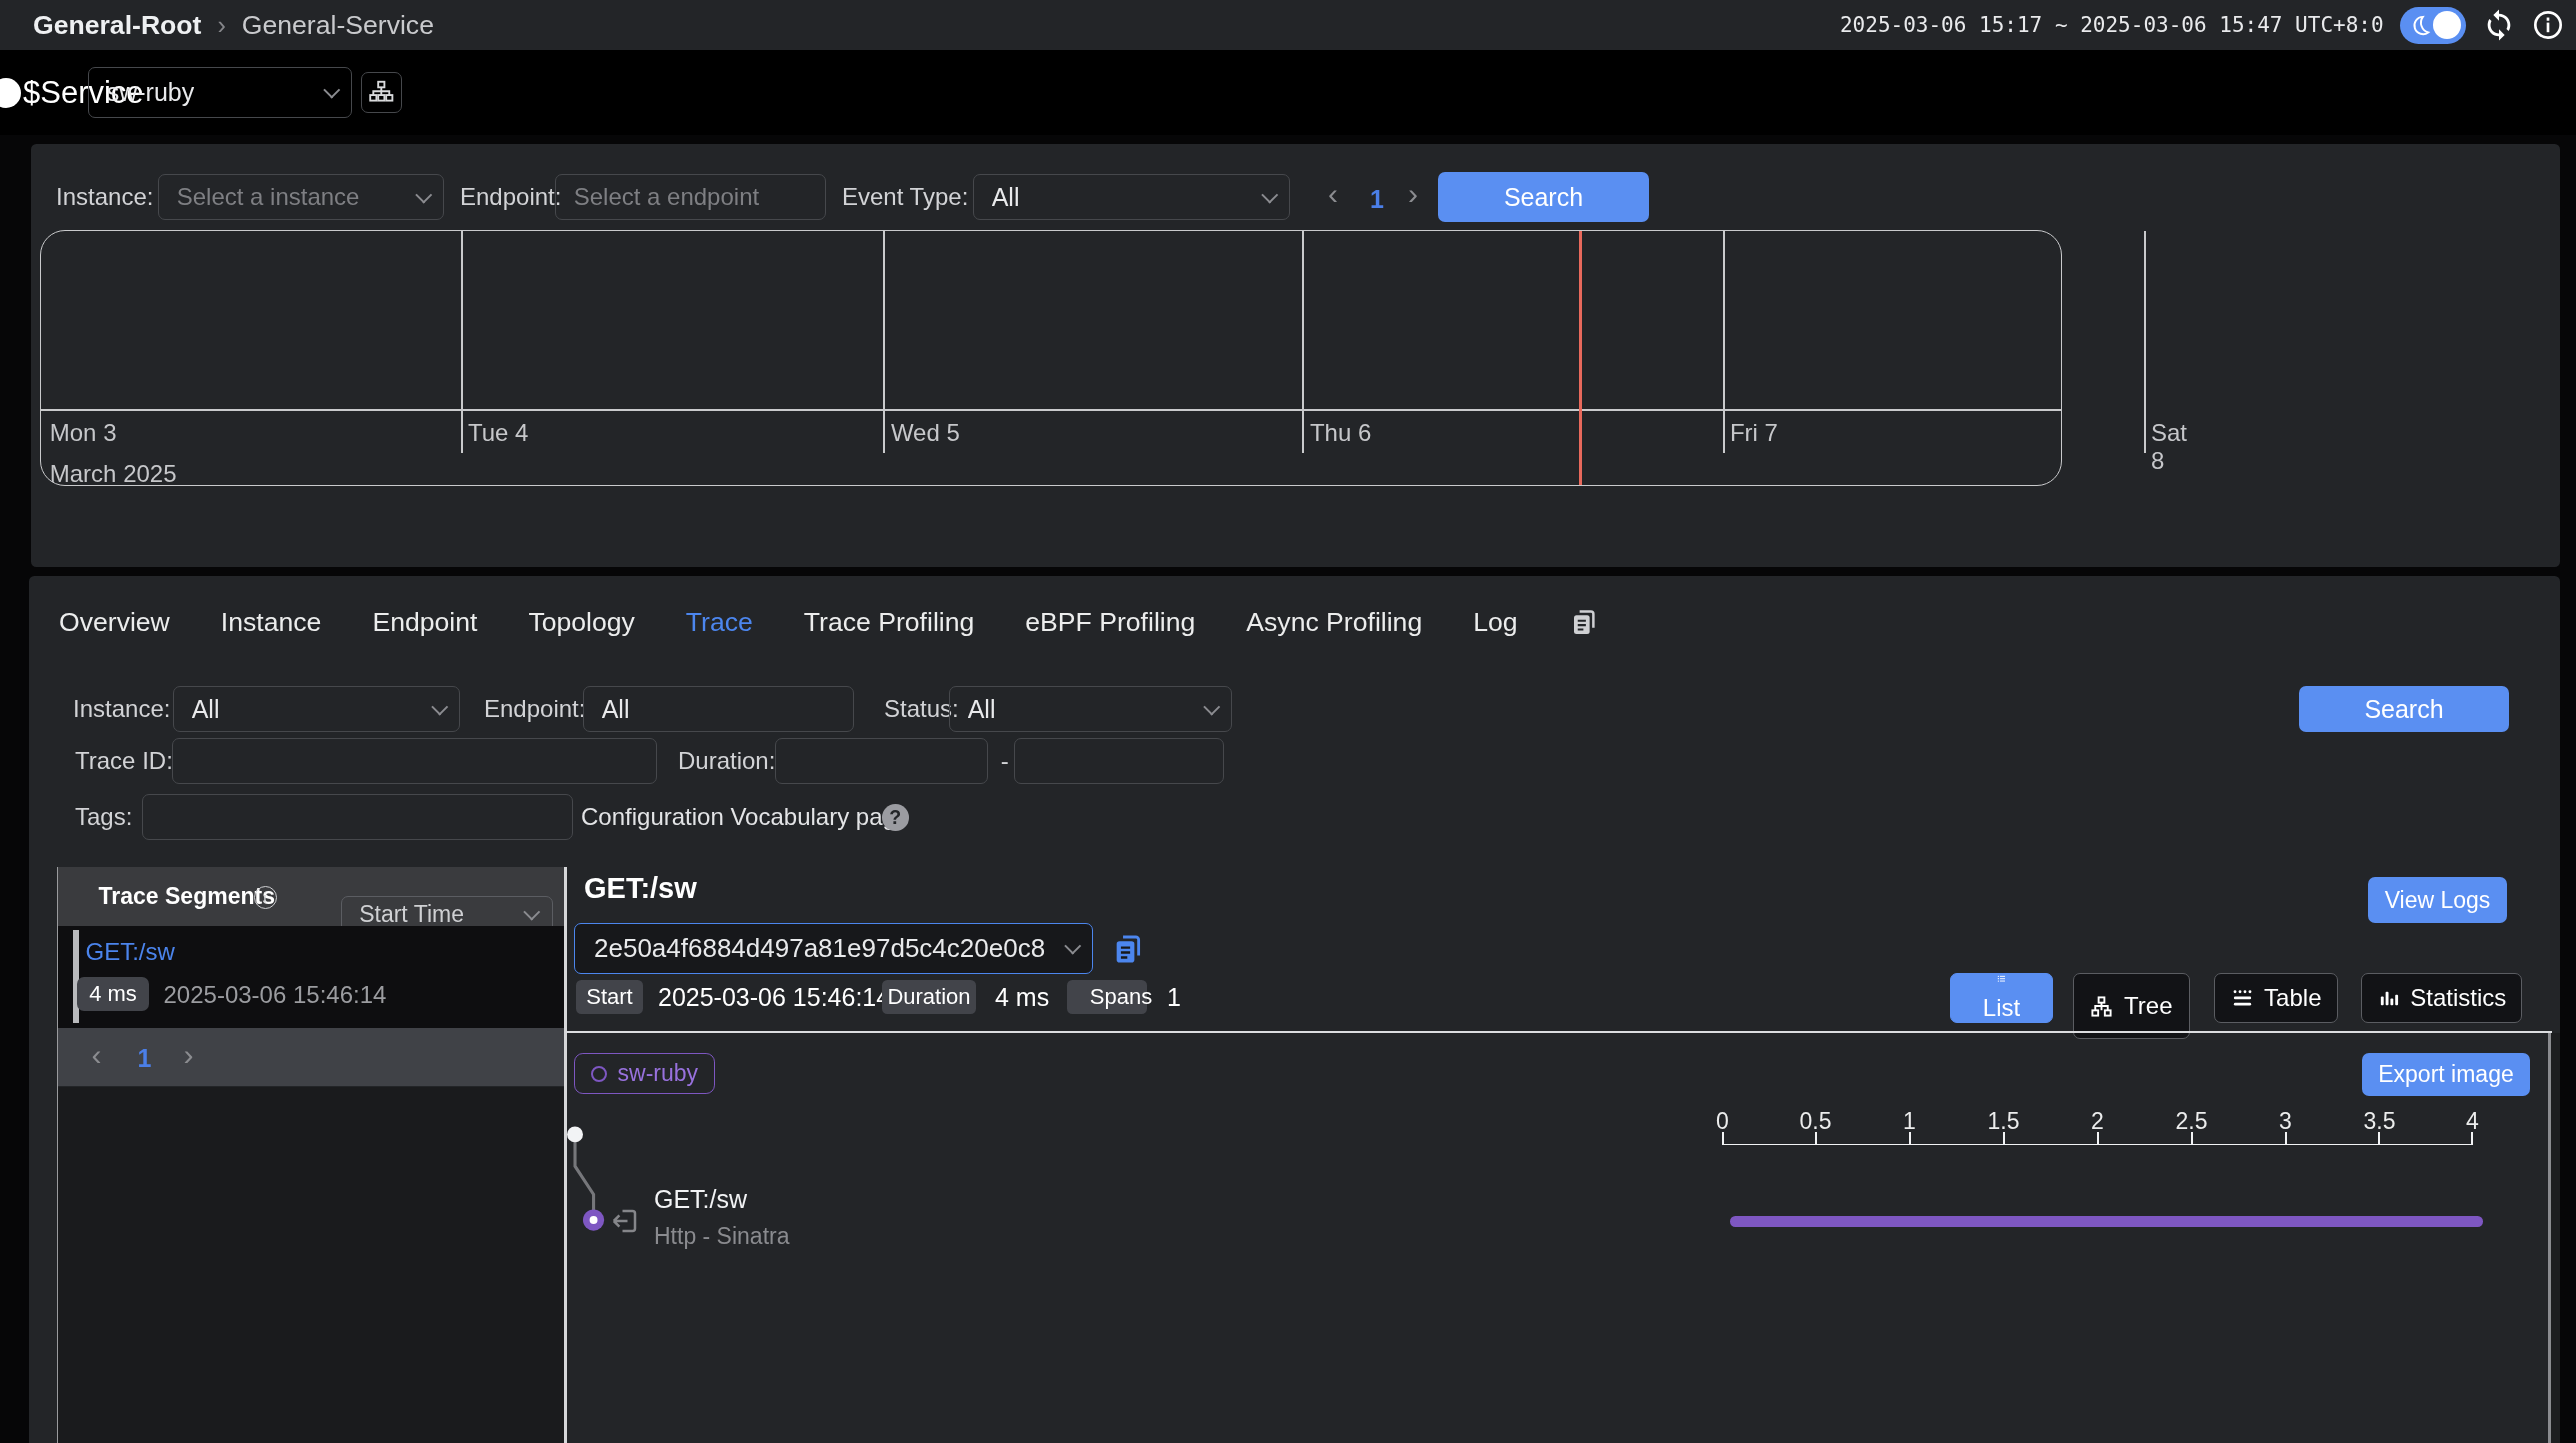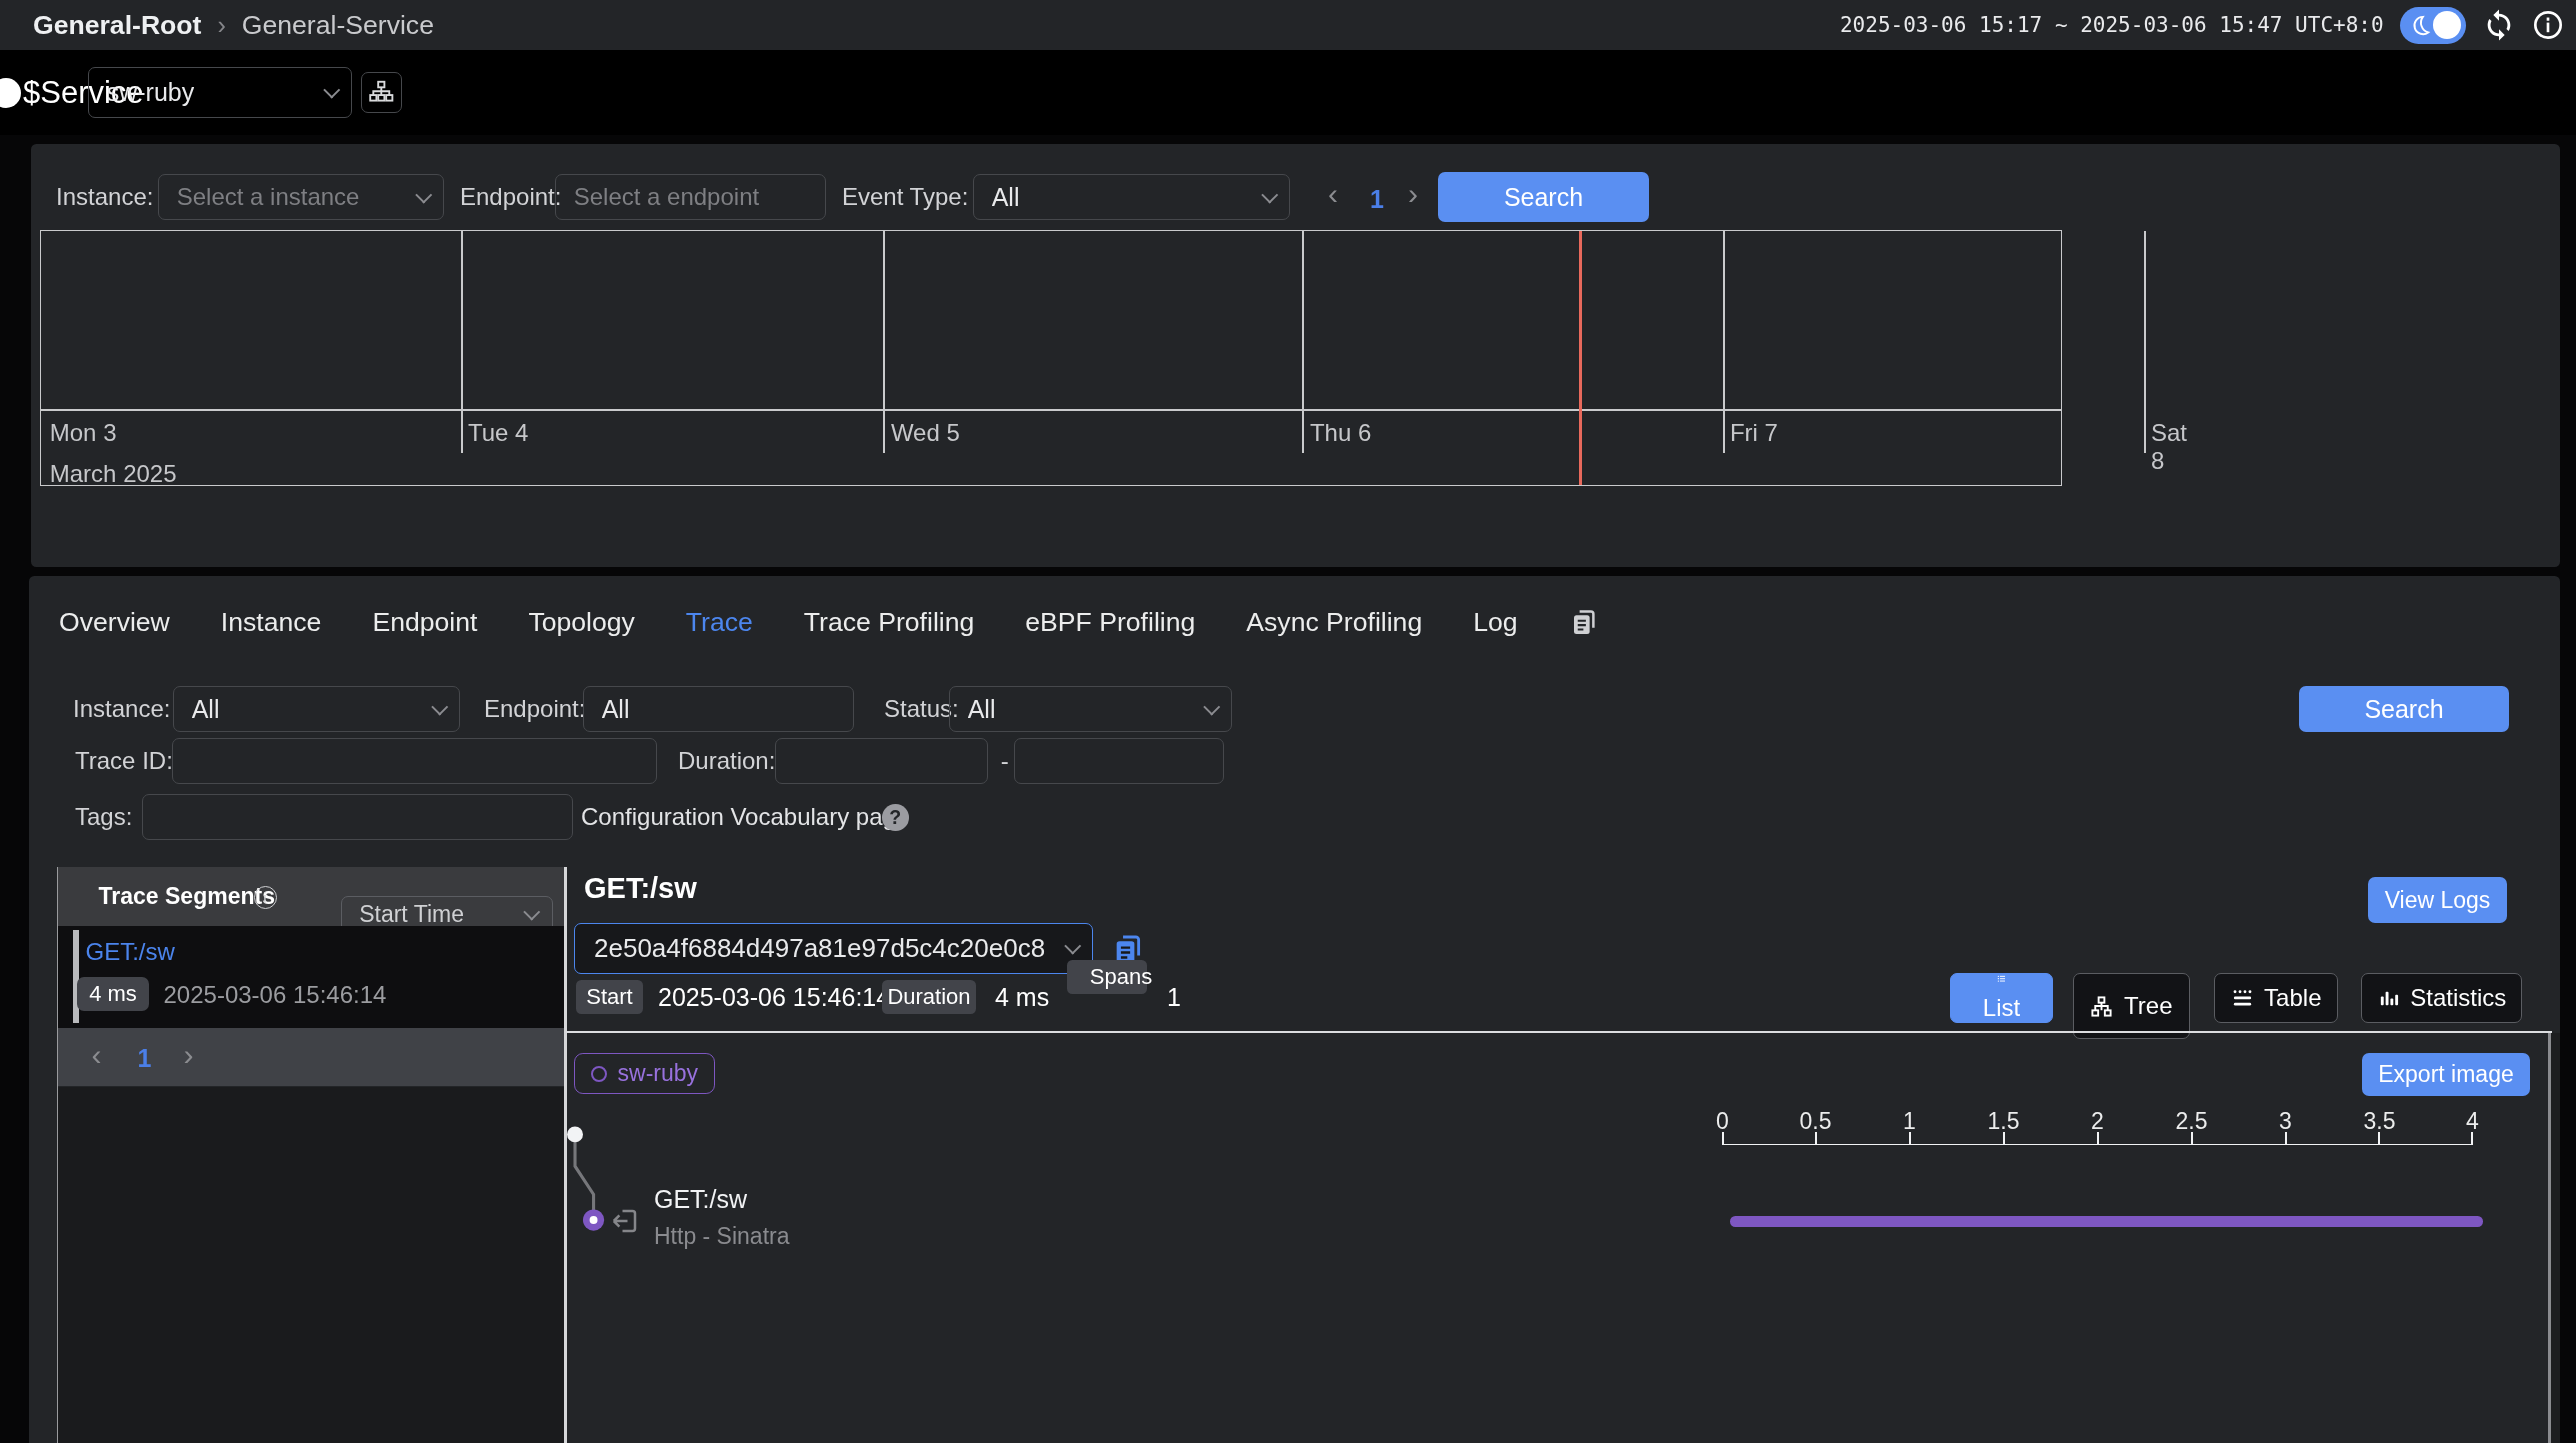--- a/index.html
+++ b/index.html
@@ -134,21 +134,21 @@
     <div class="abs lbl" style="left:811px; top:30px;">Event Type:</div>
     <div class="abs sel" style="left:942px; top:30px; width:317px; height:46px;">
       <span class="val">All</span>
       <span class="chev"></span>
     </div>
     <span class="abs pager-arrow" style="left:1297px; top:35px;">‹</span>
     <span class="abs pager-page" style="left:1339px; top:41px;">1</span>
     <span class="abs pager-arrow" style="left:1377px; top:35px;">›</span>
     <button class="abs btn-blue" style="left:1407px; top:28px; width:211px; height:50px; font-size:25px;">Search</button>
 
-    <div class="abs tl-box" style="left:8.9px; top:86px; width:2022px; height:256px;">
+    <div class="abs tl-box" style="left:8.9px; top:86px; width:2022px; height:256px;border-radius:25px;">
       <div class="abs tl-grid" style="left:420px;"></div>
       <div class="abs tl-grid" style="left:842px;"></div>
       <div class="abs tl-grid" style="left:1261px;"></div>
       <div class="abs tl-grid" style="left:1682px;"></div>
       <div class="abs tl-grid" style="left:2103px;"></div>
       <div class="abs tl-hline"></div>
       <div class="abs tl-marker" style="left:1538px;"></div>
       <span class="abs tl-day" style="left:8.9px;">Mon 3</span>
       <span class="abs tl-day" style="left:427px;">Tue 4</span>
       <span class="abs tl-day" style="left:850px;">Wed 5</span>
@@ -252,21 +252,21 @@
     <svg class="abs" style="left:1082px; top:356px;" width="34" height="34" viewBox="0 0 24 24">
       <path d="M8.5 3.5h9a2 2 0 0 1 2 2v11" fill="none" stroke="#4c86ee" stroke-width="2"></path>
       <rect x="4" y="6.5" width="12.5" height="15" rx="2" fill="#4c86ee"></rect>
       <path d="M7 11h6.5M7 14.5h6.5M7 18h4.5" stroke="#17181b" stroke-width="1.7"></path>
     </svg>
 
     <span class="abs badge" style="left:547px; top:404px; width:67px; height:34px;">Start</span>
     <span class="abs" style="left:629px; top:404px; line-height:34px; font-size:25px; color:#fff;">2025-03-06 15:46:14</span>
     <span class="abs badge" style="left:853px; top:404px; width:94px; height:34px;">Duration</span>
     <span class="abs" style="left:966px; top:404px; line-height:34px; font-size:25px; color:#fff;">4 ms</span>
-    <span class="abs badge" style="left:1038px; top:384px; width:80px; height:34px;padding-left:28px;">Spans</span>
+    <span class="abs badge" style="left:1038px; top:404px; width:80px; height:34px;padding-left:28px;">Spans</span>
     <span class="abs" style="left:1138px; top:404px; line-height:34px; font-size:25px; color:#fff;">1</span>
 
     <button class="abs vbtn active" style="left:1921px; top:397px; width:103px; height:50px;">
       <svg width="23" height="23" viewBox="0 0 24 24" fill="none" stroke="#fff" stroke-linecap="round">
         <path d="M4 6h.01M4 12h.01M4 18h.01" stroke-width="3.4"></path>
         <path d="M9 6h11M9 12h11M9 18h11" stroke-width="2.4"></path>
       </svg>
       <span>List</span>
     </button>
     <button class="abs vbtn" style="left:2044px; top:397px; width:117px; height:66px;">

